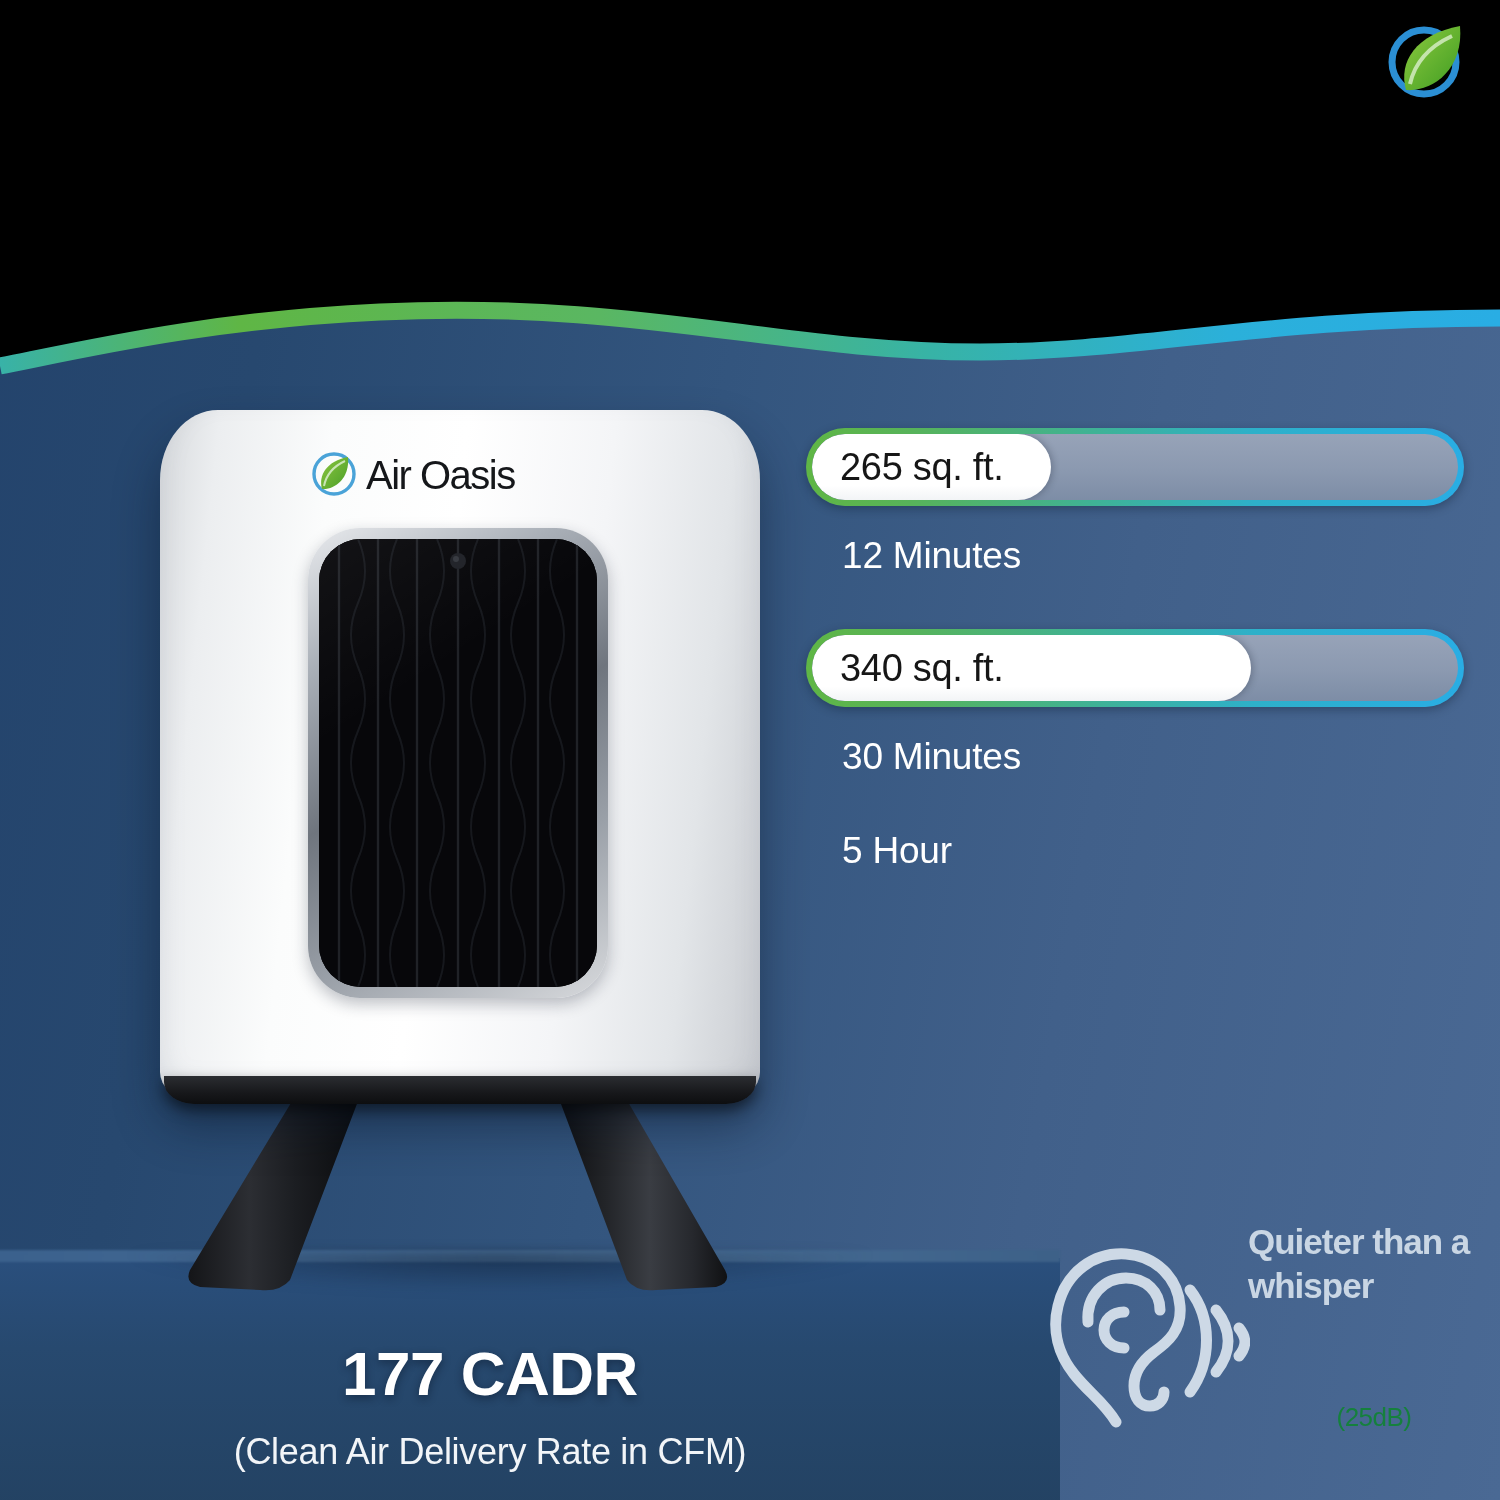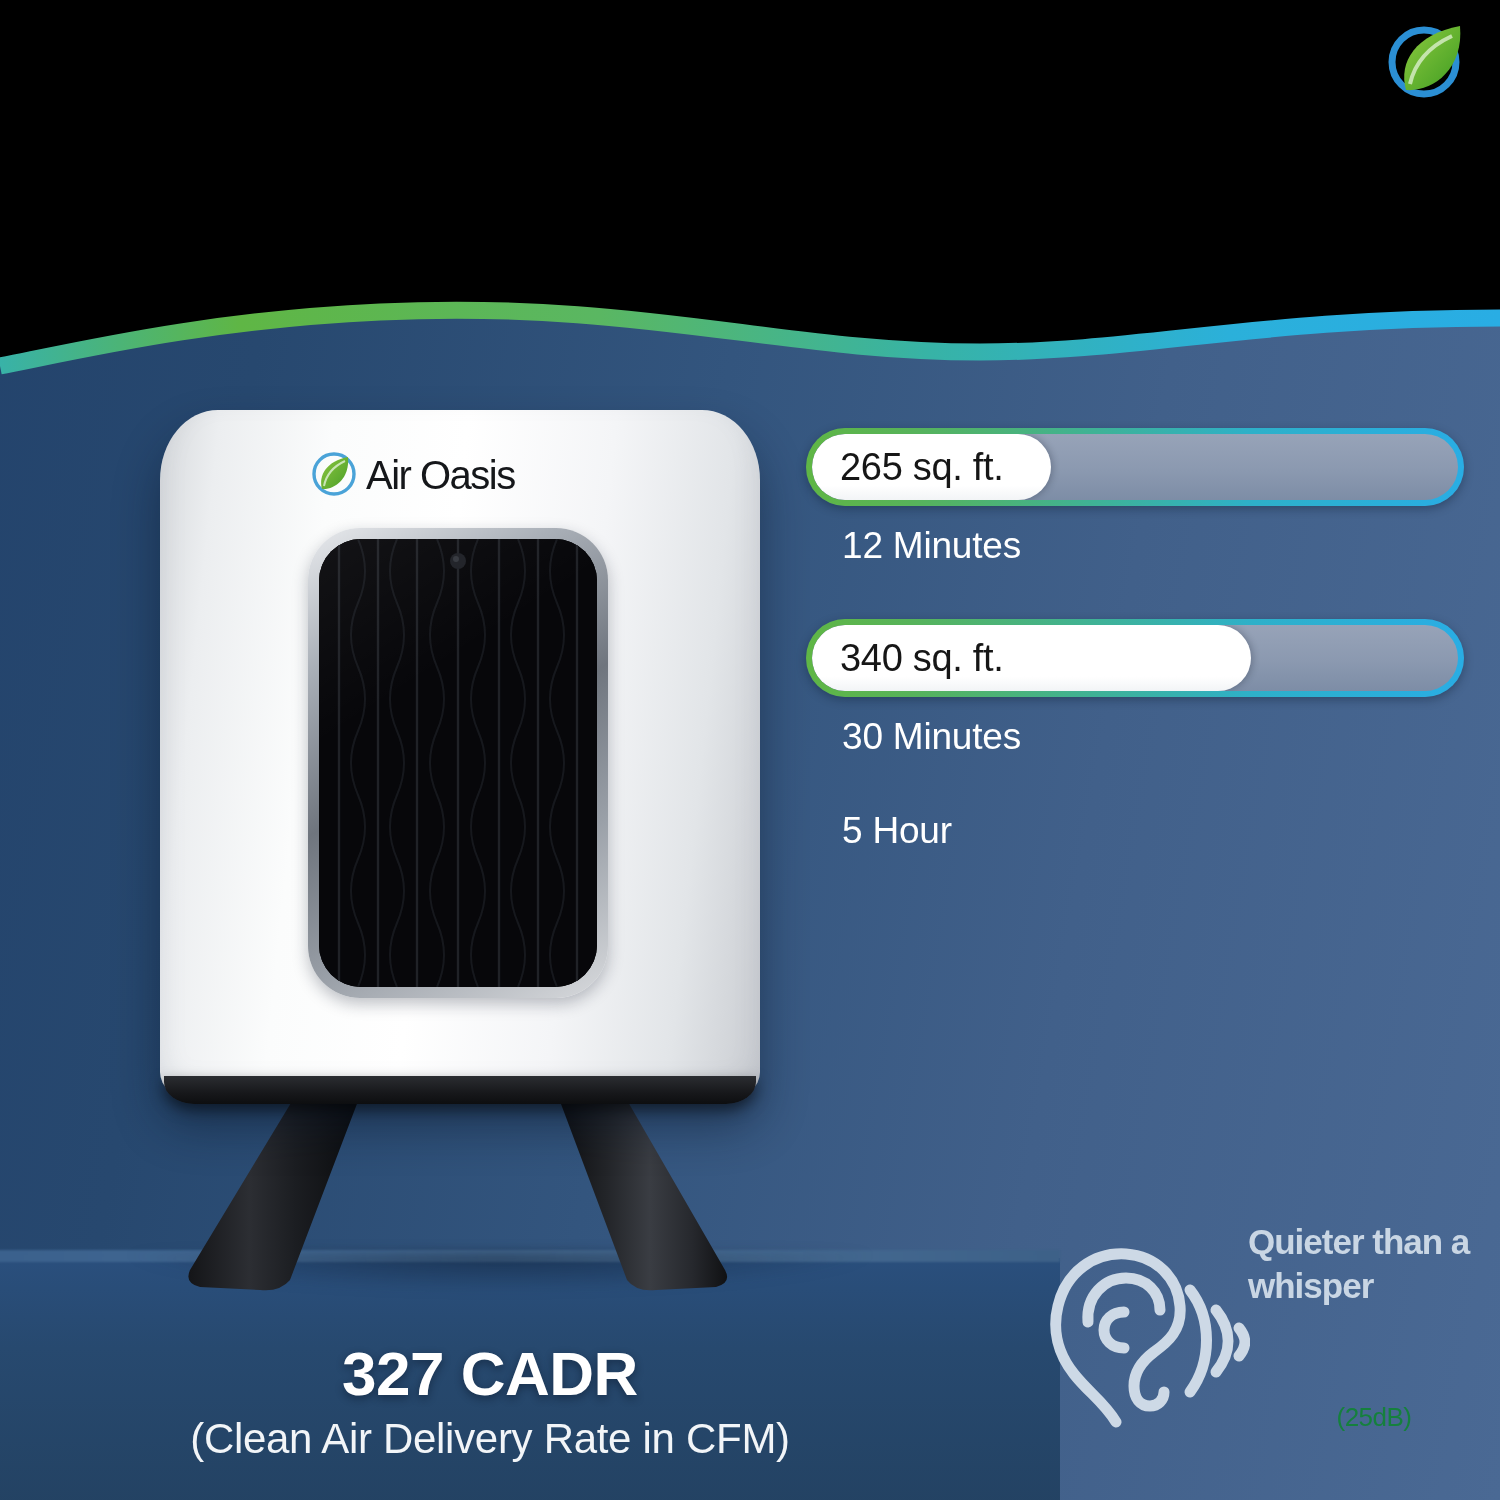--- a/index.html
+++ b/index.html
@@ -92,33 +92,33 @@
     position:absolute;left:0;top:0;height:100%;border-radius:33px;
     background:linear-gradient(180deg,#ffffff 0%,#ffffff 78%,#f2f4f6 100%);
     box-shadow:2px 0 7px rgba(20,30,48,.28);
   }
   .barlabel{
     position:absolute;left:34px;top:0;height:100%;display:flex;align-items:center;
     color:#161616;font-size:38px;font-weight:400;white-space:nowrap;
     font-family:"Liberation Sans", sans-serif;letter-spacing:-0.3px;
   }
   .barcaption{
-    margin-top:19px;margin-left:36px;color:#fff;font-size:37px;font-weight:400;
+    margin-top:29px;margin-left:36px;color:#fff;font-size:37px;font-weight:400;
     letter-spacing:-0.2px;font-family:"Liberation Sans", sans-serif;
   }
 
   
   #cadr{position:absolute;left:0px;top:1338px;width:980px;text-align:center;z-index:9;}
   #cadrbig{
     color:#fff;font-size:62px;font-weight:700;letter-spacing:-0.5px;
     text-shadow:0 3px 8px rgba(6,16,32,.45);
     font-family:"Liberation Sans", sans-serif;
   }
   #cadrsub{
-    margin-top:6px;color:#f2f5f8;font-size:42px;font-weight:400;letter-spacing:-0.3px;
+    margin-top:22px;color:#f2f5f8;font-size:36px;font-weight:400;letter-spacing:-0.3px;
     font-family:"Liberation Sans", sans-serif;
   }
 
   
   #quiet{position:absolute;left:1030px;top:1216px;width:470px;height:250px;z-index:9;}
   #earicon{position:absolute;left:0px;top:10px;width:220px;height:220px;}
   #quiettext{
     position:absolute;left:218px;top:4px;width:252px;text-align:left;
     color:#c9d6e4;font-size:35px;line-height:44px;font-weight:700;letter-spacing:-1px;
     font-family:"Liberation Sans", sans-serif;
@@ -265,21 +265,21 @@
       <div class="barcaption">30 Minutes</div>
     </div>
 
     <div class="barblock">
       <div class="barcaption">5 Hour</div>
     </div>
 
   </div>
 
   <div id="cadr">
-    <div id="cadrbig">327 CADR</div>
+    <div id="cadrbig">177 CADR</div>
     <div id="cadrsub">(Clean Air Delivery Rate in CFM)</div>
   </div>
 
   <div id="quiet">
     <svg id="earicon" viewBox="0 0 220 220">
       <g fill="none" stroke="#cdd9e6" stroke-width="11" stroke-linecap="round">
         <path d="M86,196 C74,176 58,166 44,148 C28,128 22,104 28,80 C36,46 64,26 96,28 C126,30 148,52 150,80 C152,104 138,116 124,126 C112,135 104,146 104,160 C104,172 110,180 120,180 C128,180 134,174 134,166"></path>
         <path d="M58,96 C56,70 74,52 96,52 C116,52 130,66 130,84"></path>
         <path d="M94,122 C82,122 74,114 74,104 C74,94 82,86 94,86"></path>
       </g>

